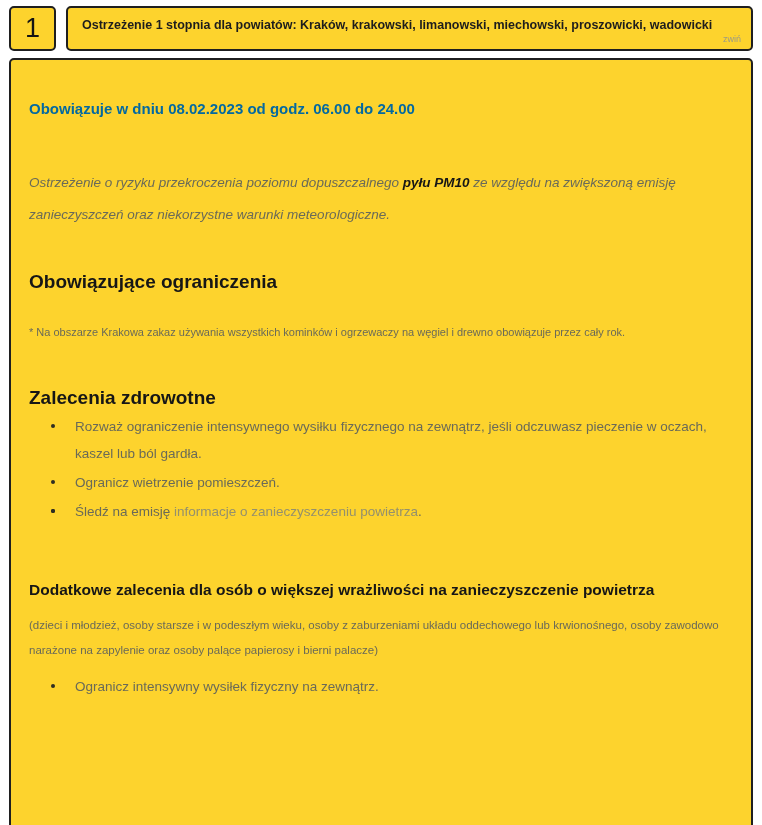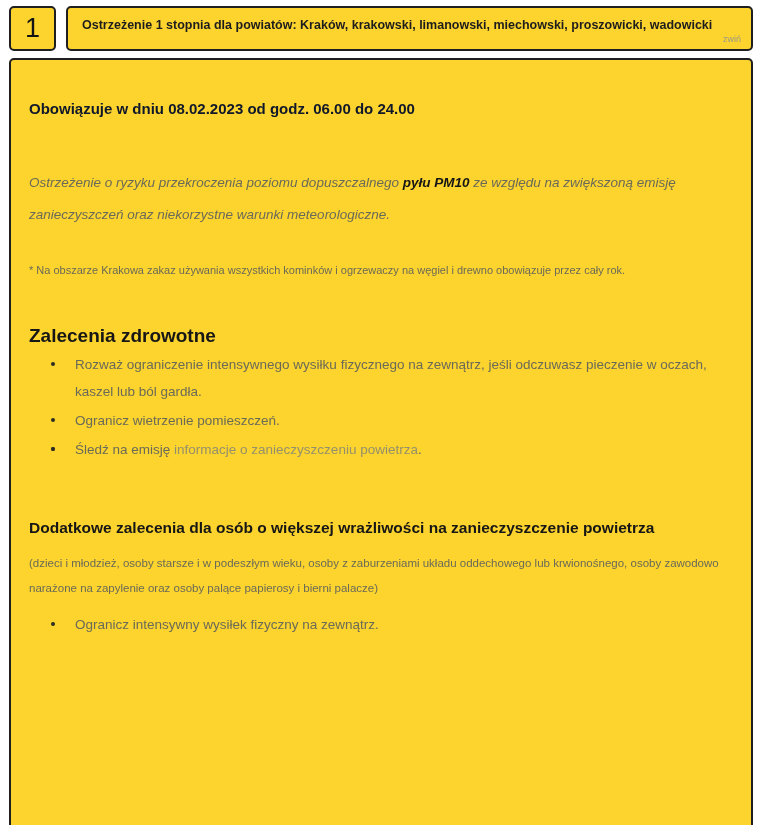--- a/index.html
+++ b/index.html
@@ -48,21 +48,21 @@
   }
   .main-panel {
     margin: 7px 9px 0 9px;
     background: #fdd32d;
     border: 2px solid #1f1f1f;
     border-radius: 5px;
     padding: 16px 16px 40px 16px;
     height: 980px; 
   }
   .h-validity {
-    font-size: 15px; font-weight: 700; color: #0f172a;
+    font-size: 15px; font-weight: 700; color: #0369a1;
     margin: 24px 0 0 2px;
   }
   .desc {
     margin: 50px 0 0 2px;
     font-size: 13.5px; color: #6a6a58;
     line-height: 32px;
     max-width: 724px;
     font-style: italic;
   }
   .desc .strong { color: #161616; font-weight: 700; }
@@ -127,20 +127,21 @@
     <span class="collapse-link">zwiń</span>
   </div>
 </div>
 
 <div class="main-panel">
 
   <div class="h-validity">Obowiązuje w dniu 08.02.2023 od godz. 06.00 do 24.00</div>
 
   <p class="desc"><span>Ostrzeżenie o ryzyku przekroczenia poziomu dopuszczalnego </span><span class="strong">pyłu PM10</span><span> ze względu na zwiększoną emisję zanieczyszczeń oraz niekorzystne warunki meteorologiczne.</span></p>
 
+  <div class="h-section">Obowiązujące ograniczenia</div>
 
 
   <p class="footnote">* Na obszarze Krakowa zakaz używania wszystkich kominków i ogrzewaczy na węgiel i drewno obowiązuje przez cały rok.</p>
 
   <div class="h-section h-health">Zalecenia zdrowotne</div>
 
   <ul class="alert-list">
     <li><span class="dot"></span><span>Rozważ ograniczenie intensywnego wysiłku fizycznego na zewnątrz, jeśli odczuwasz pieczenie w oczach, kaszel lub ból gardła.</span></li>
     <li><span class="dot"></span><span>Ogranicz wietrzenie pomieszczeń.</span></li>
     <li><span class="dot"></span></li>

